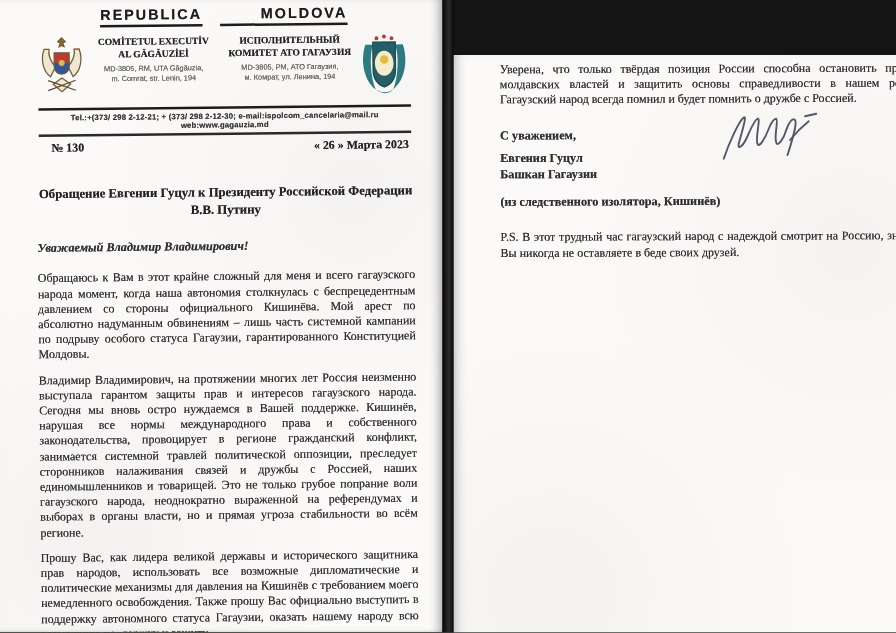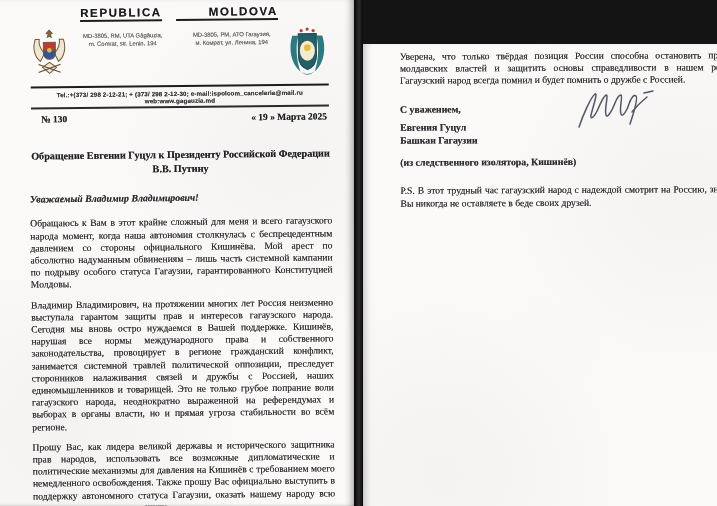--- a/index.html
+++ b/index.html
@@ -73,24 +73,28 @@
               <path d="M33,12 C36,20 34,30 28,34 L24,26 C28,22 30,16 29,12 Z" fill="#efe7d2"></path>
               <path d="M12,40 L19,46 L26,40 L19,35 Z" fill="#efe7d2"></path>
               <path d="M13,15 h12 v8 h-12 z" fill="#bf3a31"></path>
               <path d="M13,23 h12 v3 a6,6 0 0 1 -6,6 a6,6 0 0 1 -6,-6 z" fill="#32549b"></path>
               <circle cx="19" cy="23" r="2.4" fill="#d8b94d" stroke="none"></circle>
               <path d="M8,45 L30,37 M8,37 L30,45" fill="none" stroke="#5b4a2e"></path>
             </g>
           </svg>
           <div class="cols">
             <div class="col">
+              <div class="org">COMİTETUL EXECUTİV
+AL GĂGĂUZİEİ</div>
               <div class="addr">MD-3805, RM, UTA Găgăuzia,
 m. Comrat, str. Lenin, 194</div>
             </div>
             <div class="col">
+              <div class="org">ИСПОЛНИТЕЛЬНЫЙ
+КОМИТЕТ АТО ГАГАУЗИЯ</div>
               <div class="addr">MD-3805, РМ, АТО Гагаузия,
 м. Комрат, ул. Ленина, 194</div>
             </div>
           </div>
           <svg class="emblem" width="42" height="56" viewBox="0 0 42 56">
             <g>
               <path d="M6,11 C2,23 4,39 14,47 C10,37 9,21 12,11 Z" fill="#2c7b82"></path>
               <path d="M36,11 C40,23 38,39 28,47 C32,37 33,21 30,11 Z" fill="#2c7b82"></path>
               <path d="M12,9 h18 v22 c0,8 -4,12 -9,14 c-5,-2 -9,-6 -9,-14 z" fill="#245f68" stroke="#1b4a52" stroke-width="1"></path>
               <ellipse cx="21" cy="26" rx="7.5" ry="10" fill="#f4eccd"></ellipse>
@@ -100,21 +104,21 @@
               <circle cx="27" cy="6" r="1.6" fill="#c23b32"></circle>
               <path d="M14,47 q7,6 14,0 q-7,4.5 -14,0 z" fill="#2c7b82"></path>
             </g>
           </svg>
         </div>
         <div class="rule-thick"></div>
         <div class="contact">Tel.:+(373/ 298 2-12-21; + (373/ 298 2-12-30;  e-mail:ispolcom_cancelaria@mail.ru   web:www.gagauzia.md</div>
         <div class="rule-thin"></div>
         <div class="numrow">
           <span>№ 130</span>
-          <span>« 19 » Марта 2025</span>
+          <span>« 26 » Марта 2023</span>
         </div>
       </div>
 
       <div class="subject">Обращение Евгении Гуцул к Президенту Российской Федерации
 В.В. Путину</div>
       <div class="salutation">Уважаемый Владимир Владимирович!</div>
       <p class="body-p" style="margin-top:13px">Обращаюсь к Вам в этот крайне сложный для меня и всего гагаузского народа момент, когда наша автономия столкнулась с беспрецедентным давлением со стороны официального Кишинёва. Мой арест по абсолютно надуманным обвинениям – лишь часть системной кампании по подрыву особого статуса Гагаузии, гарантированного Конституцией Молдовы.</p>
       <p class="body-p">Владимир Владимирович, на протяжении многих лет Россия неизменно выступала гарантом защиты прав и интересов гагаузского народа. Сегодня мы вновь остро нуждаемся в Вашей поддержке. Кишинёв, нарушая все нормы международного права и собственного законодательства, провоцирует в регионе гражданский конфликт, занимается системной травлей политической оппозиции, преследует сторонников налаживания связей и дружбы с Россией, наших единомышленников и товарищей. Это не только грубое попрание воли гагаузского народа, неоднократно выраженной на референдумах и выборах в органы власти, но и прямая угроза стабильности во всём регионе.</p>
       <p class="body-p">Прошу Вас, как лидера великой державы и исторического защитника прав народов, использовать все возможные дипломатические и политические механизмы для давления на Кишинёв с требованием моего немедленного освобождения. Также прошу Вас официально выступить в поддержку автономного статуса Гагаузии, оказать нашему народу всю возможную поддержку и защиту.</p>
     </div>

